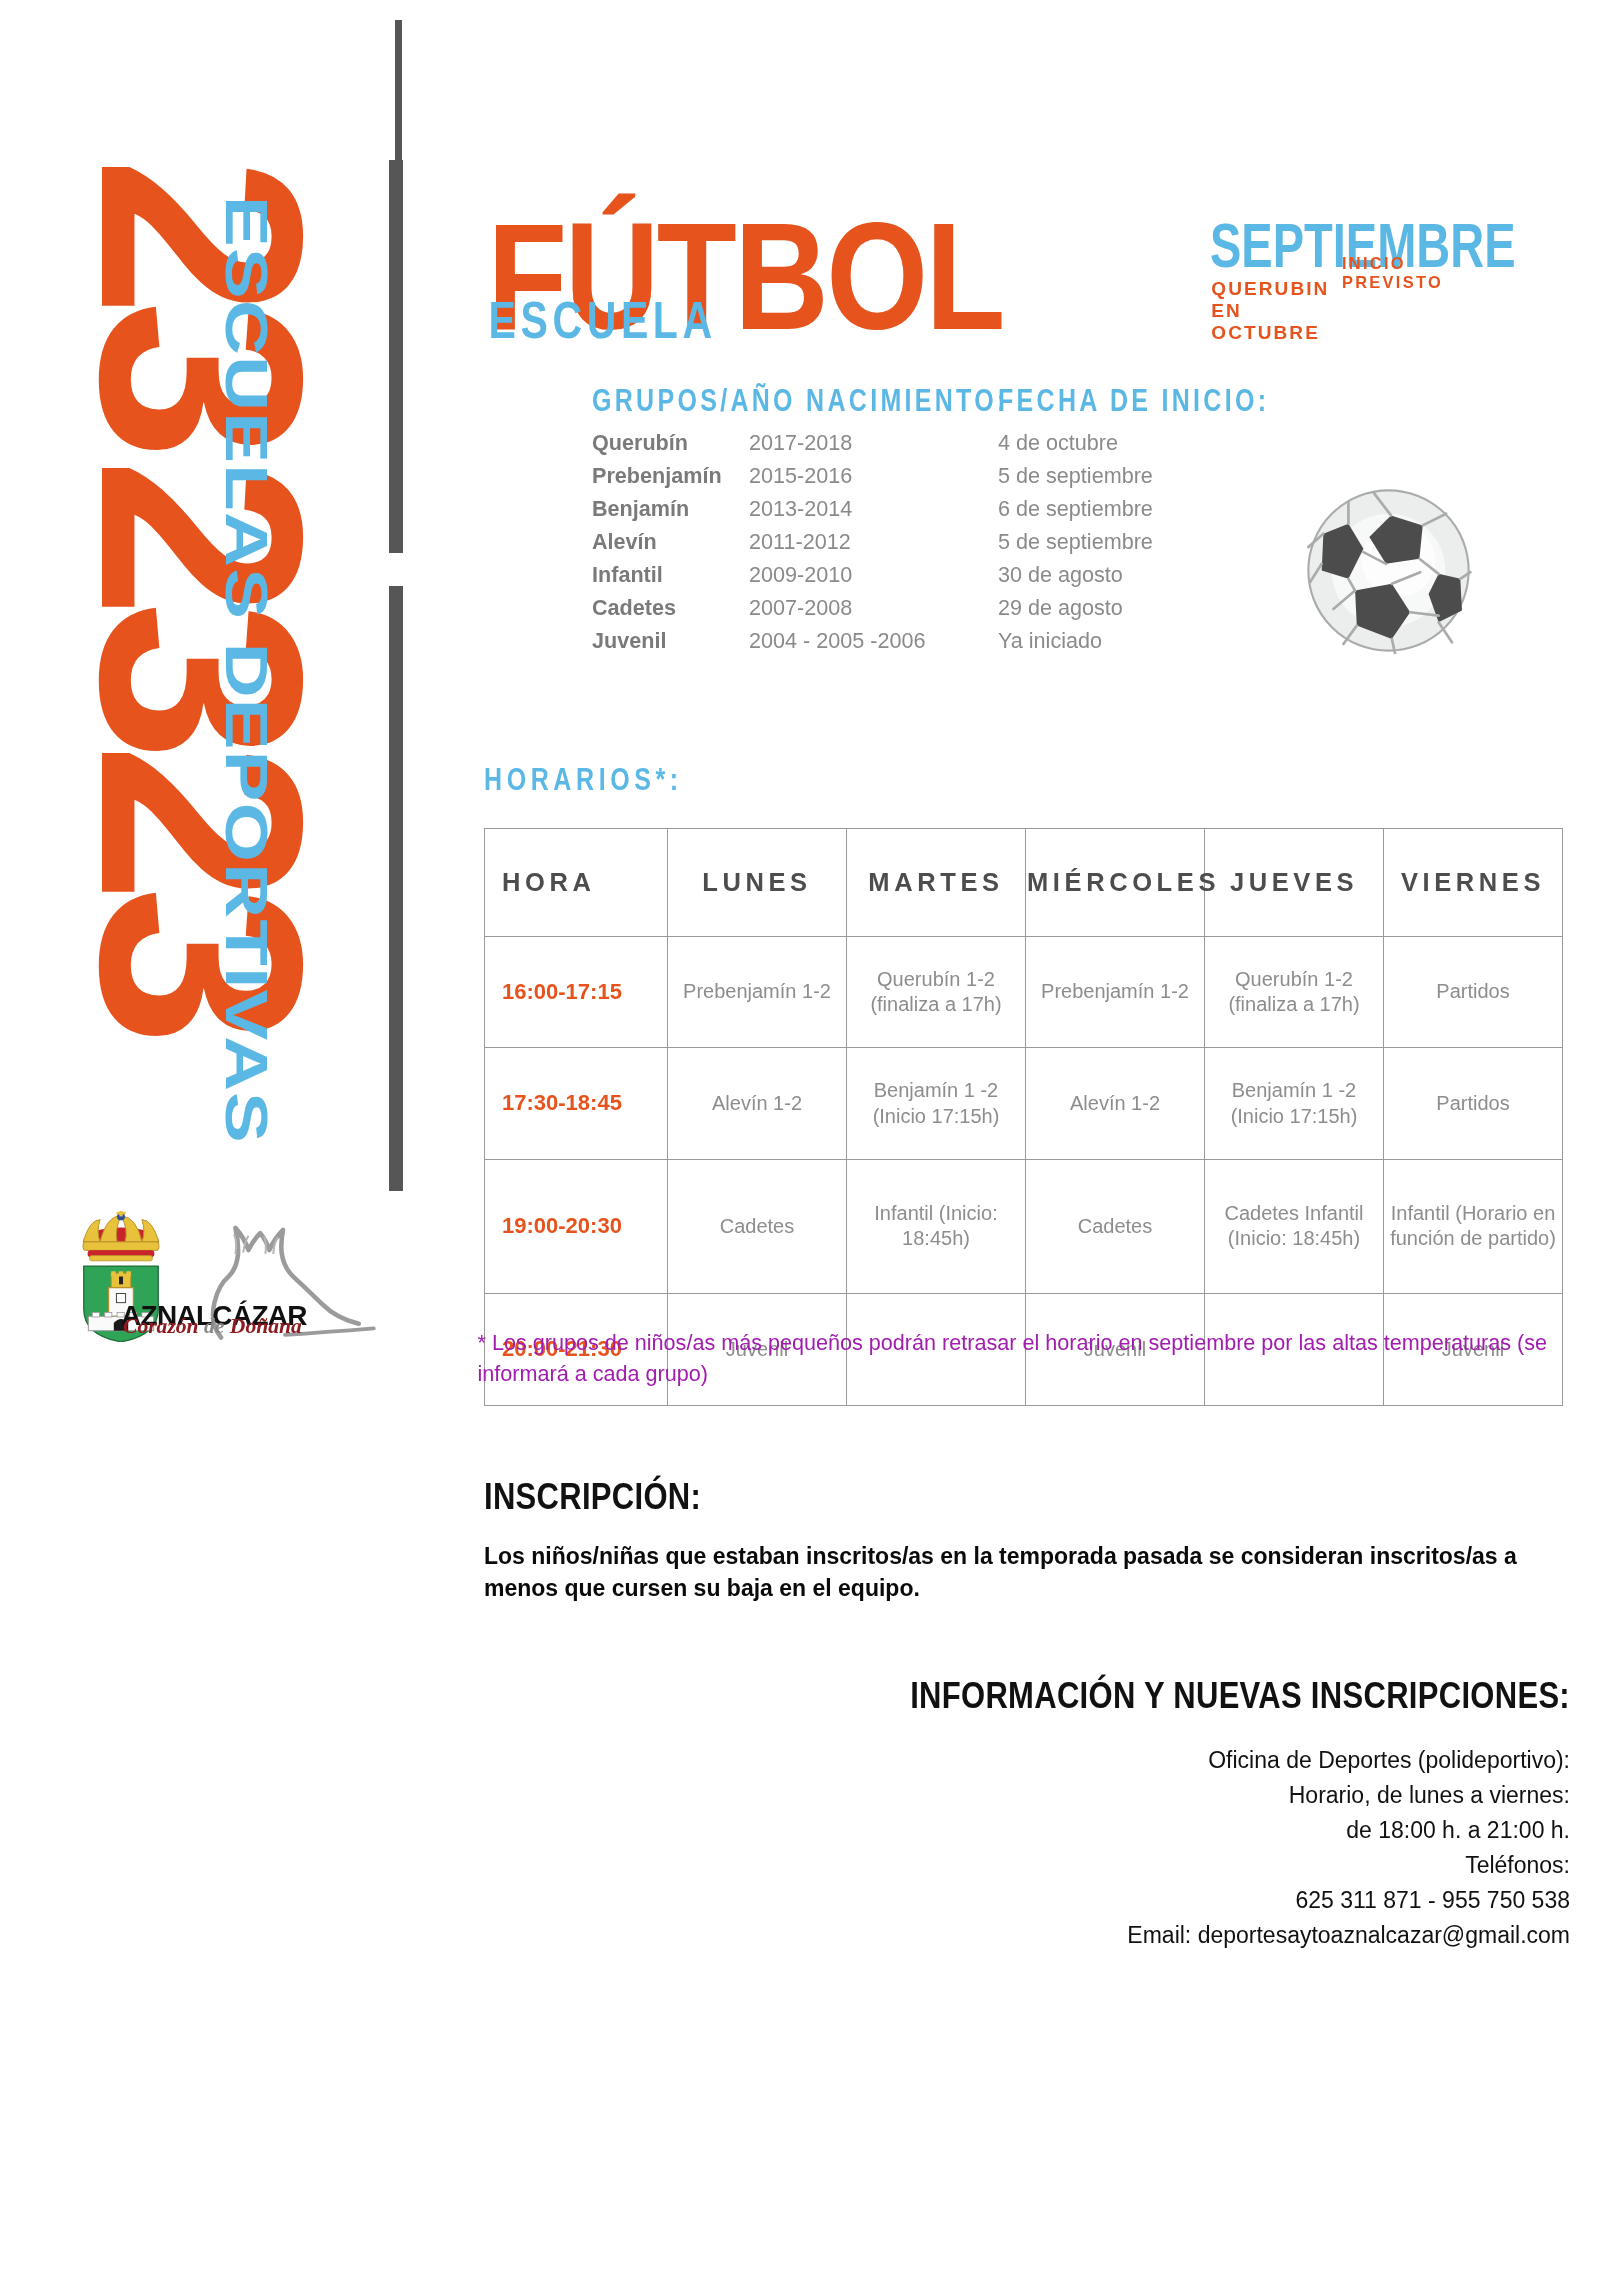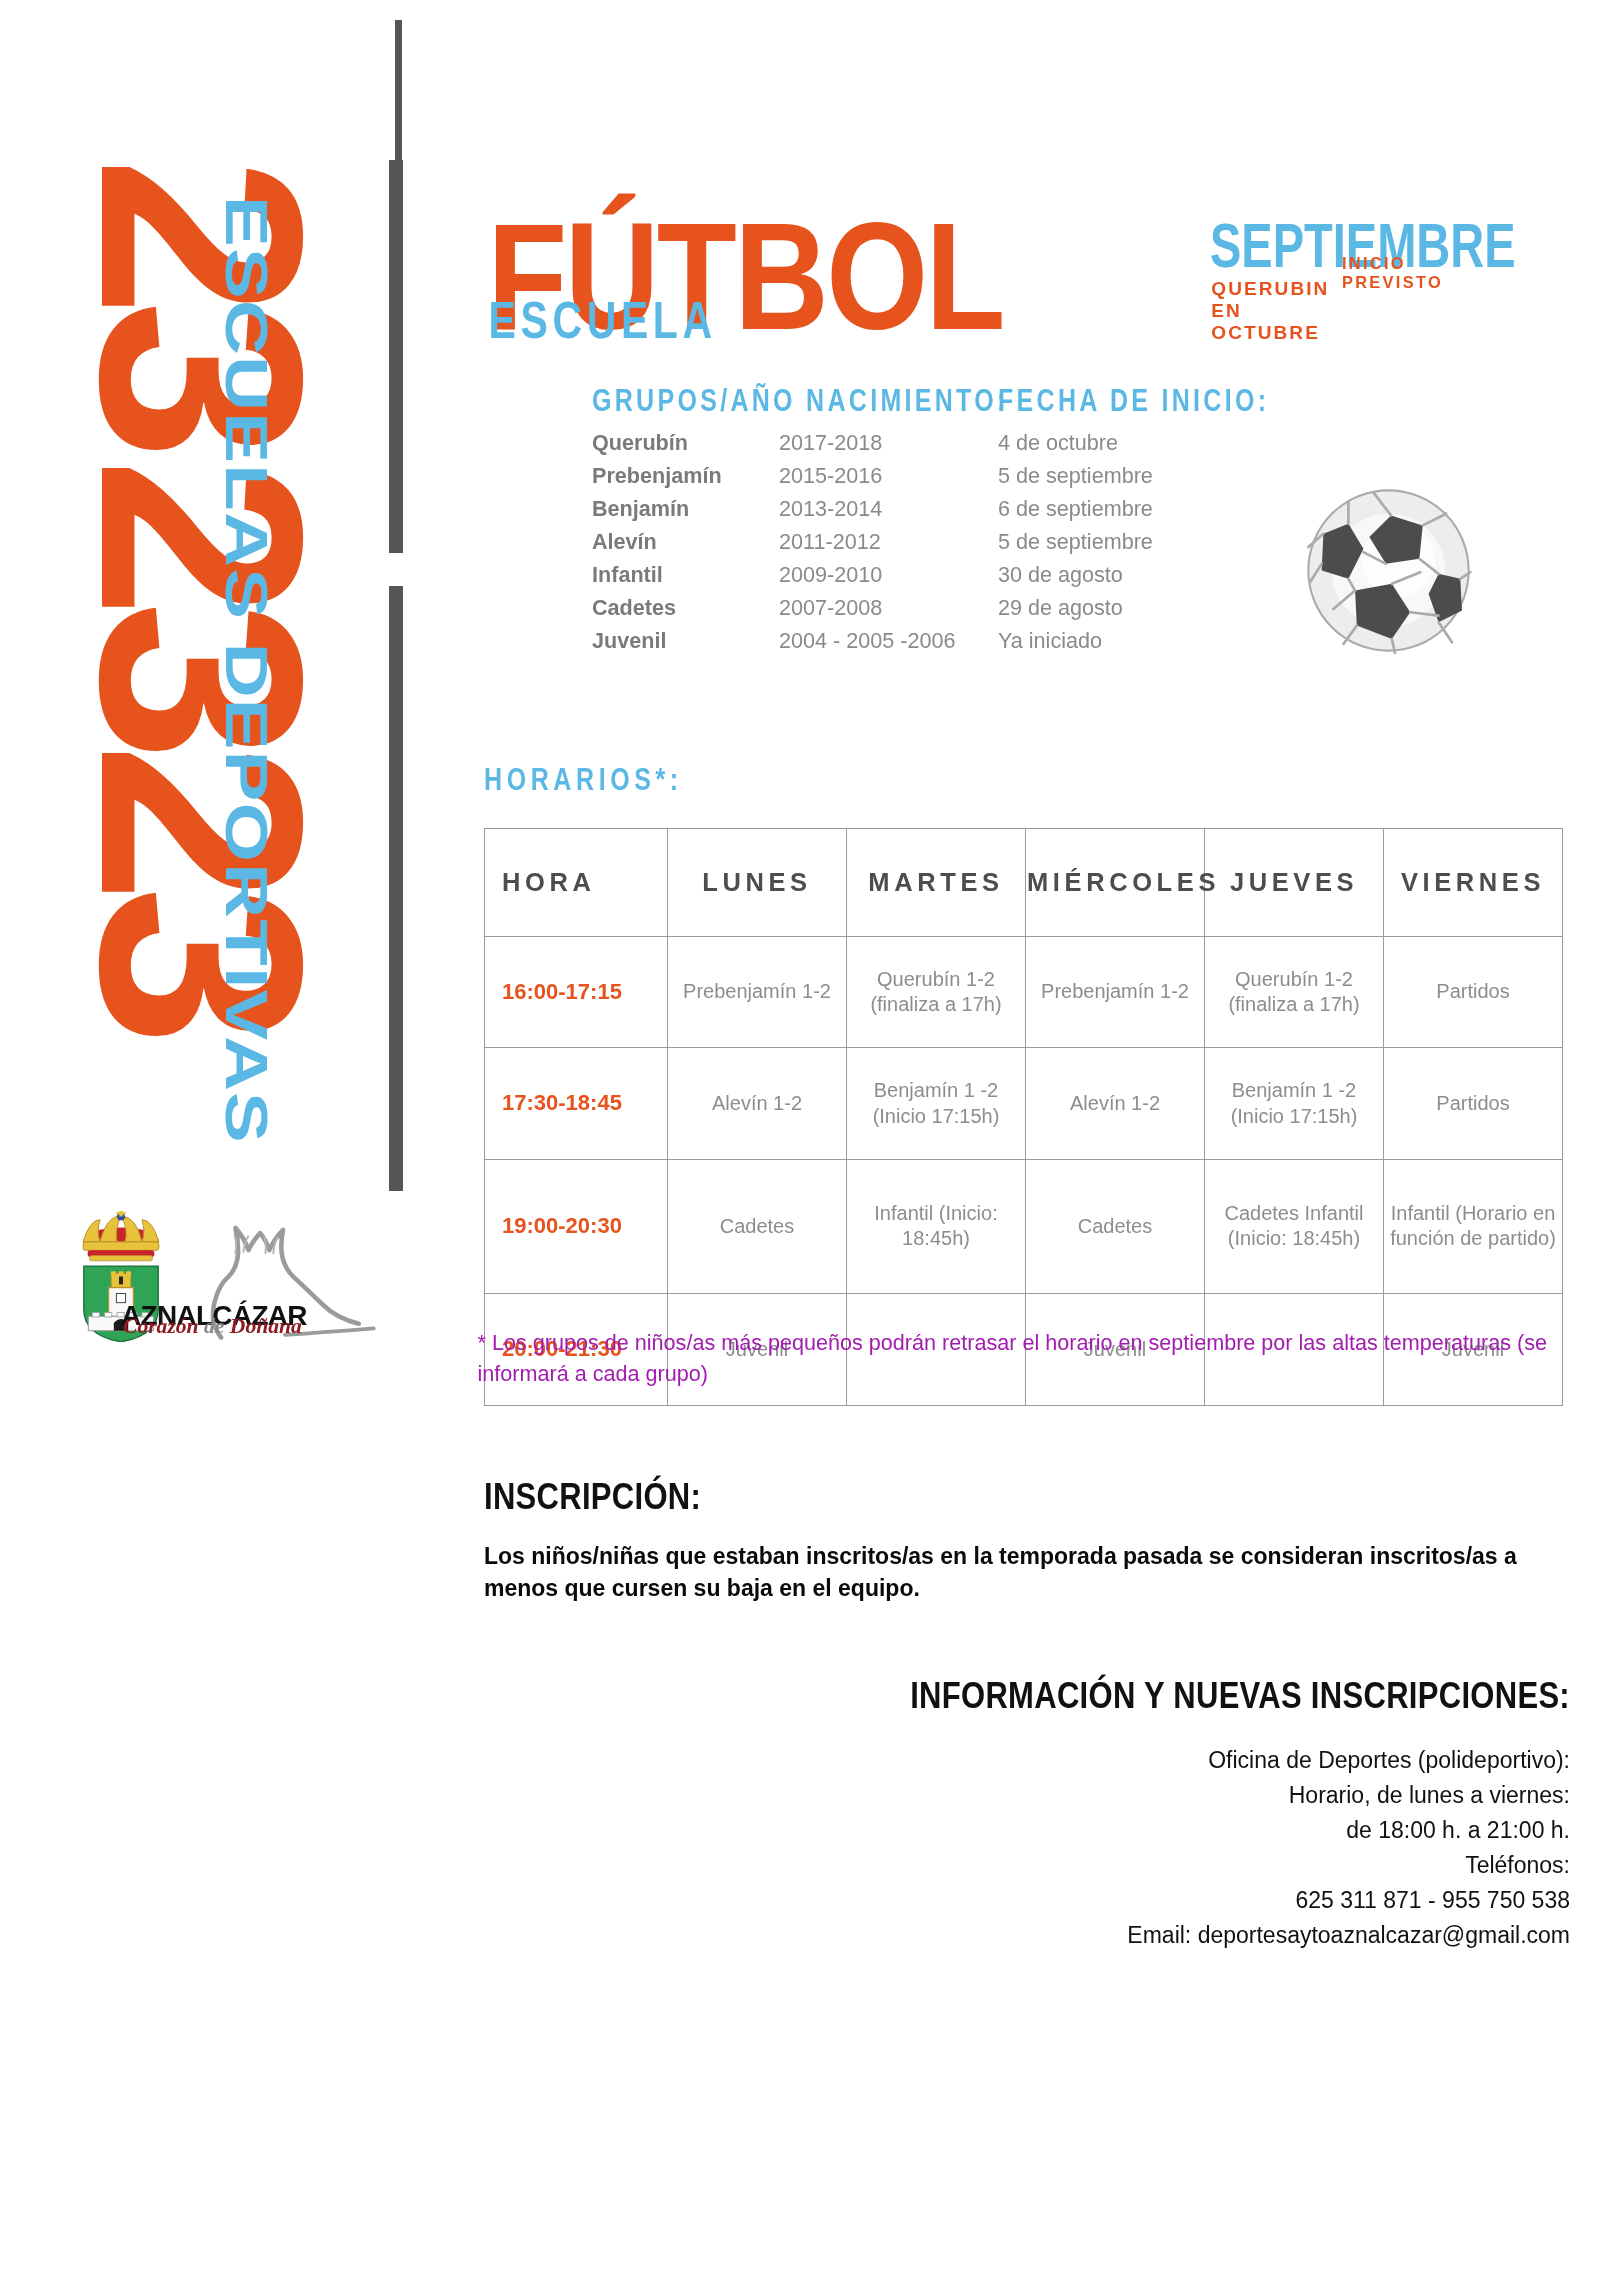--- a/index.html
+++ b/index.html
@@ -113,21 +113,21 @@
   .groups { position:absolute; left:108px; top:383px; }
   .dates  { position:absolute; left:514px; top:383px; }
   .sec-head {
     color:#5BB8E5;
     font-family:"Liberation Sans Narrow","Liberation Sans", sans-serif;
     font-weight:bold; font-size:25px; letter-spacing:3.3px;
     transform:scaleY(1.22); transform-origin:left top;
     margin-bottom:18.3px;
     white-space:nowrap;
   }
-  .grp-row { display:flex; height:33px; align-items:baseline;gap:30px; }
+  .grp-row { display:flex; height:33px; align-items:baseline; }
   .grp-name {
     width:157px; color:#7a7a7a; font-weight:bold; font-size:21.6px;
     font-family:"Liberation Sans", sans-serif;
   }
   .grp-year { color:#8a8a8a; font-size:21.6px; font-family:"Liberation Sans", sans-serif; }
   .date-row { height:33px; color:#8a8a8a; font-size:21.6px; font-family:"Liberation Sans", sans-serif; }
 
   
   .ball { position:absolute; left:821px; top:487px; width:167px; height:167px; }
 

